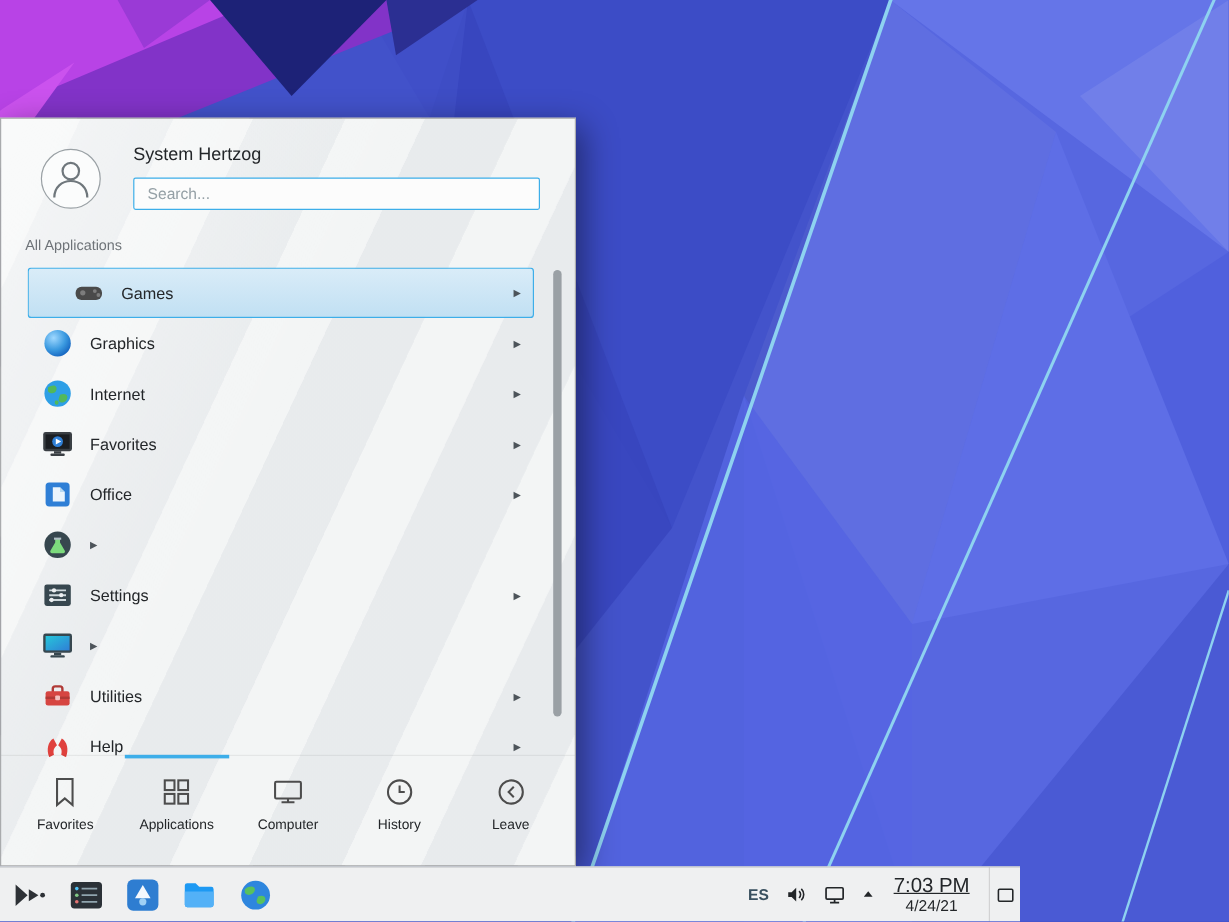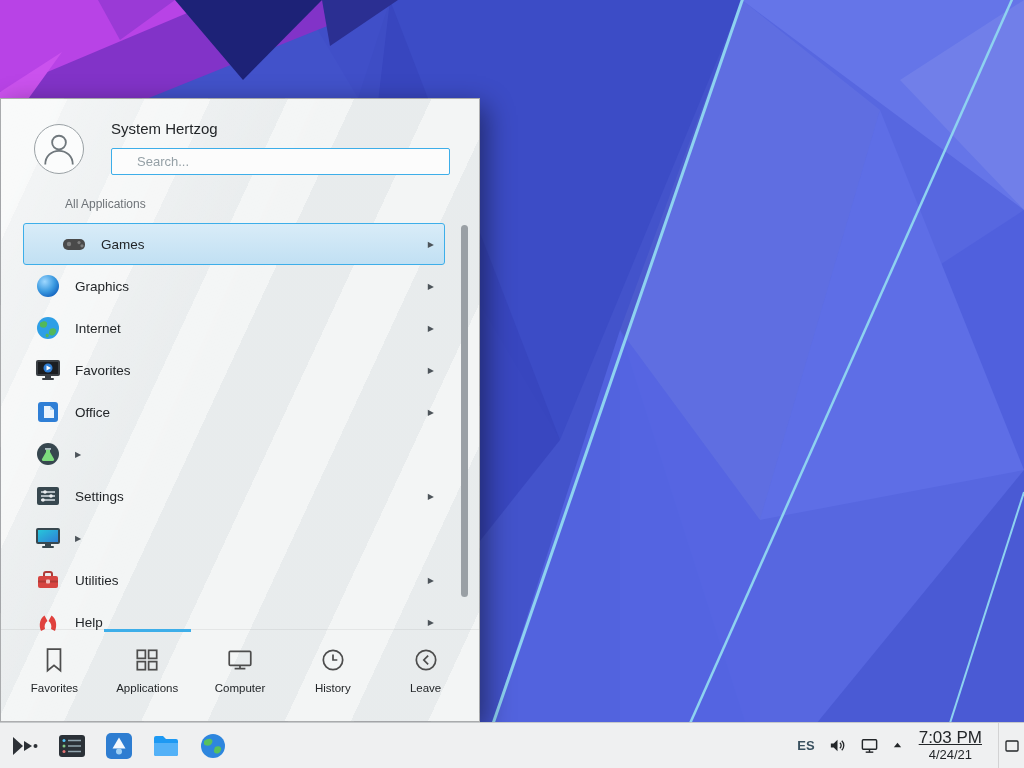--- a/index.html
+++ b/index.html
@@ -14,46 +14,46 @@
     background-image:linear-gradient(115deg, rgba(255,255,255,.55), rgba(255,255,255,0) 45%),
                      repeating-linear-gradient(115deg, rgba(255,255,255,.30) 0 60px, rgba(219,224,228,.30) 60px 130px);
     border:1px solid rgba(50,50,55,.38); box-shadow:6px 8px 26px rgba(0,0,0,.45); }
 
   .avatar { position:absolute; left:33px; top:25px; width:50px; height:50px; border-radius:50%;
     border:1px solid #9aa1a5; background:#fbfcfc; display:flex; align-items:center; justify-content:center; }
   .avatar svg { width:44px; height:44px; }
 
   .user-name { position:absolute; left:110px; top:21px; font-size:15px; color:#232629; }
   .search-input { position:absolute; left:110px; top:49px; width:339px; height:27px;
-    border:1px solid #3daee9; border-radius:2px; background:#fcfcfc; font-size:13px; padding:0 25px;
+    border:1px solid #3daee9; border-radius:2px; background:#fcfcfc; font-size:13px; padding:0 11px;
     color:#232629; outline:none; font-family:inherit; }
   .search-input::placeholder { color:#95a0a6; }
 
-  .section-label { position:absolute; left:20px; top:98px; font-size:12px; color:#6e7378;margin-left:44px; }
+  .section-label { position:absolute; left:20px; top:98px; font-size:12px; color:#6e7378; }
 
   .category-list { position:absolute; left:22px; top:124px; width:422px; height:408px; overflow:hidden; }
   .cat-row { height:42px; display:flex; align-items:center; padding:0 10px; border:1px solid transparent; border-radius:3px; }
   .cat-row.selected { background:linear-gradient(#d9ecf8,#c1e0f3); border-color:#3daee9;padding-left:36px; }
   .cat-icon { width:28px; height:28px; margin-right:13px; flex:none; }
   .cat-icon svg { width:28px; height:28px; display:block; }
   .cat-label { font-size:13.5px; color:#232629; flex:1; }
   .cat-arrow { font-size:8px; color:#4d545a; }
 
   .scrollbar-thumb { position:absolute; right:11px; top:126px; width:7px; height:372px;
     border-radius:3.5px; background:#9aa0a5; }
 
   .tab-bar { position:absolute; left:0; bottom:0; width:100%; height:92px; display:flex; padding:0 7px;
     border-top:1px solid rgba(0,0,0,.06);text-align:center; }
   .tab { flex:1; display:flex; flex-direction:column; align-items:center; padding-top:16px; position:relative; gap:8px; }
   .tab.active::before { content:""; position:absolute; top:-1px; left:3px; right:3px; height:3px; background:#3daee9; }
   .tab-icon svg { width:28px; height:28px; display:block; }
   .tab-label { font-size:11.5px; color:#232629; }
 
   
-  .taskbar { position:absolute; left:0; bottom:0; width:1024px; height:46px; background:#eff0f1;
+  .taskbar { position:absolute; left:0; bottom:0; width:850px; height:46px; background:#eff0f1;
     border-top:1px solid #c6c9cb; display:flex; align-items:center; }
   .taskbar-apps { display:flex; align-items:center; gap:15px; padding-left:9px; }
   .task-btn { width:32px; height:32px; display:flex; align-items:center; justify-content:center; }
   .task-btn svg { width:30px; height:30px; display:block; }
   .tray { margin-left:auto; display:flex; align-items:center; gap:13px; height:100%; }
   .kbd-layout { font-size:13px; font-weight:bold; color:#39505f; }
   .tray-btn { display:flex; align-items:center; justify-content:center; }
   .tray-btn svg { width:19px; height:19px; display:block; }
   .tray-btn[data-name="expand-arrow-icon"] svg { width:11px; height:11px; }
   .clock { text-align:center; color:#232629; line-height:1.15; margin:0 3px; }

